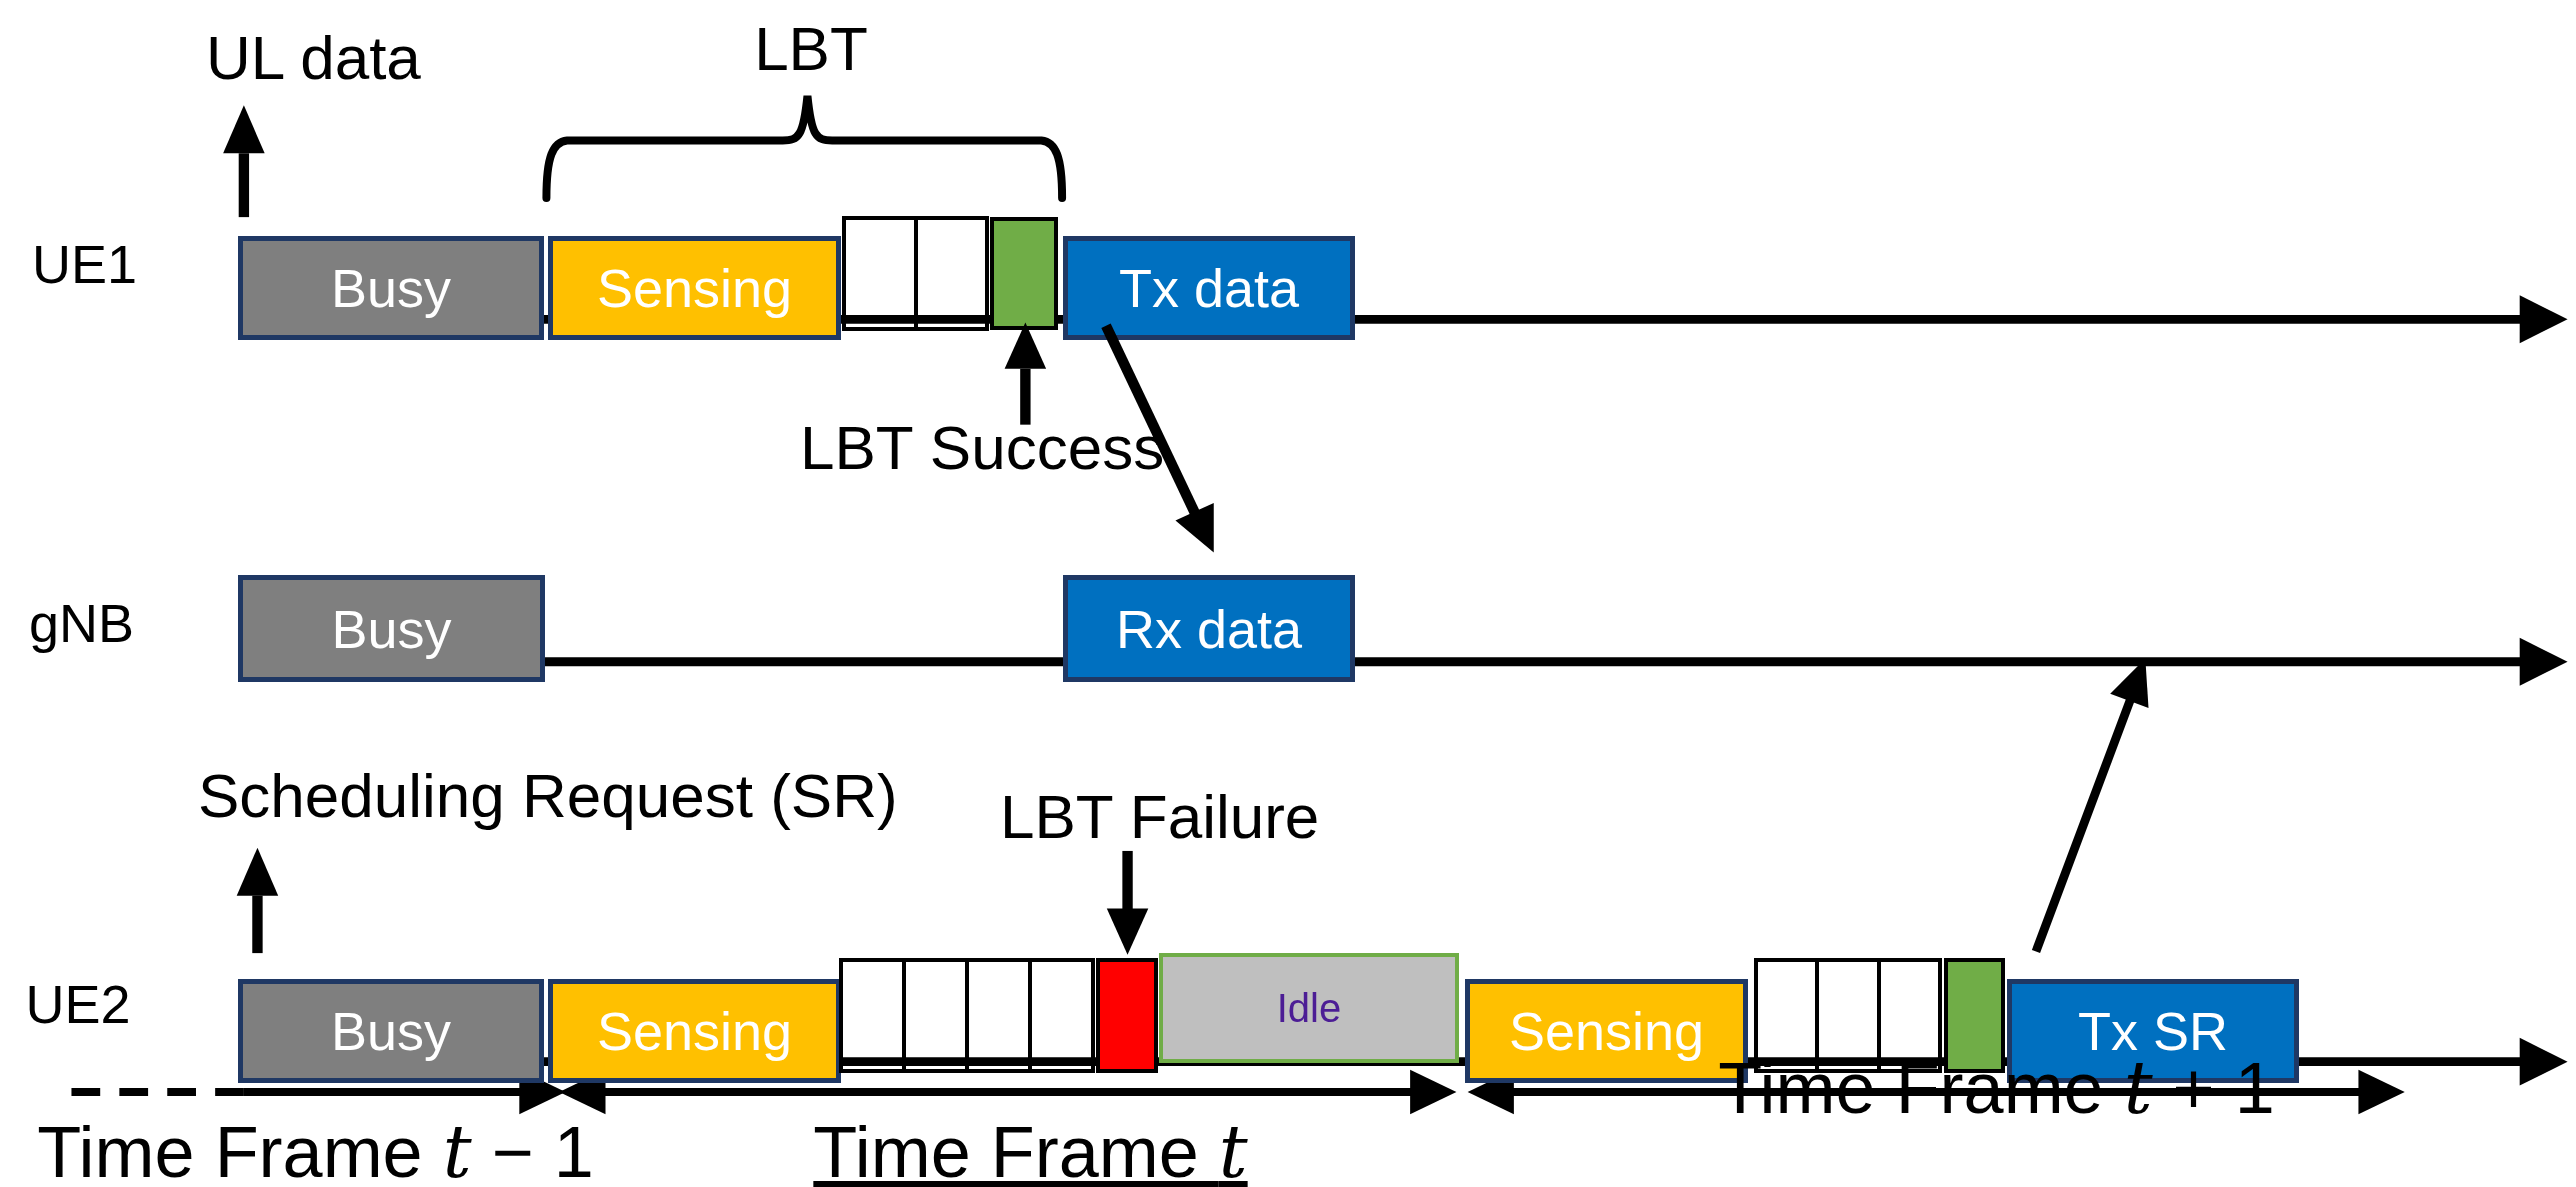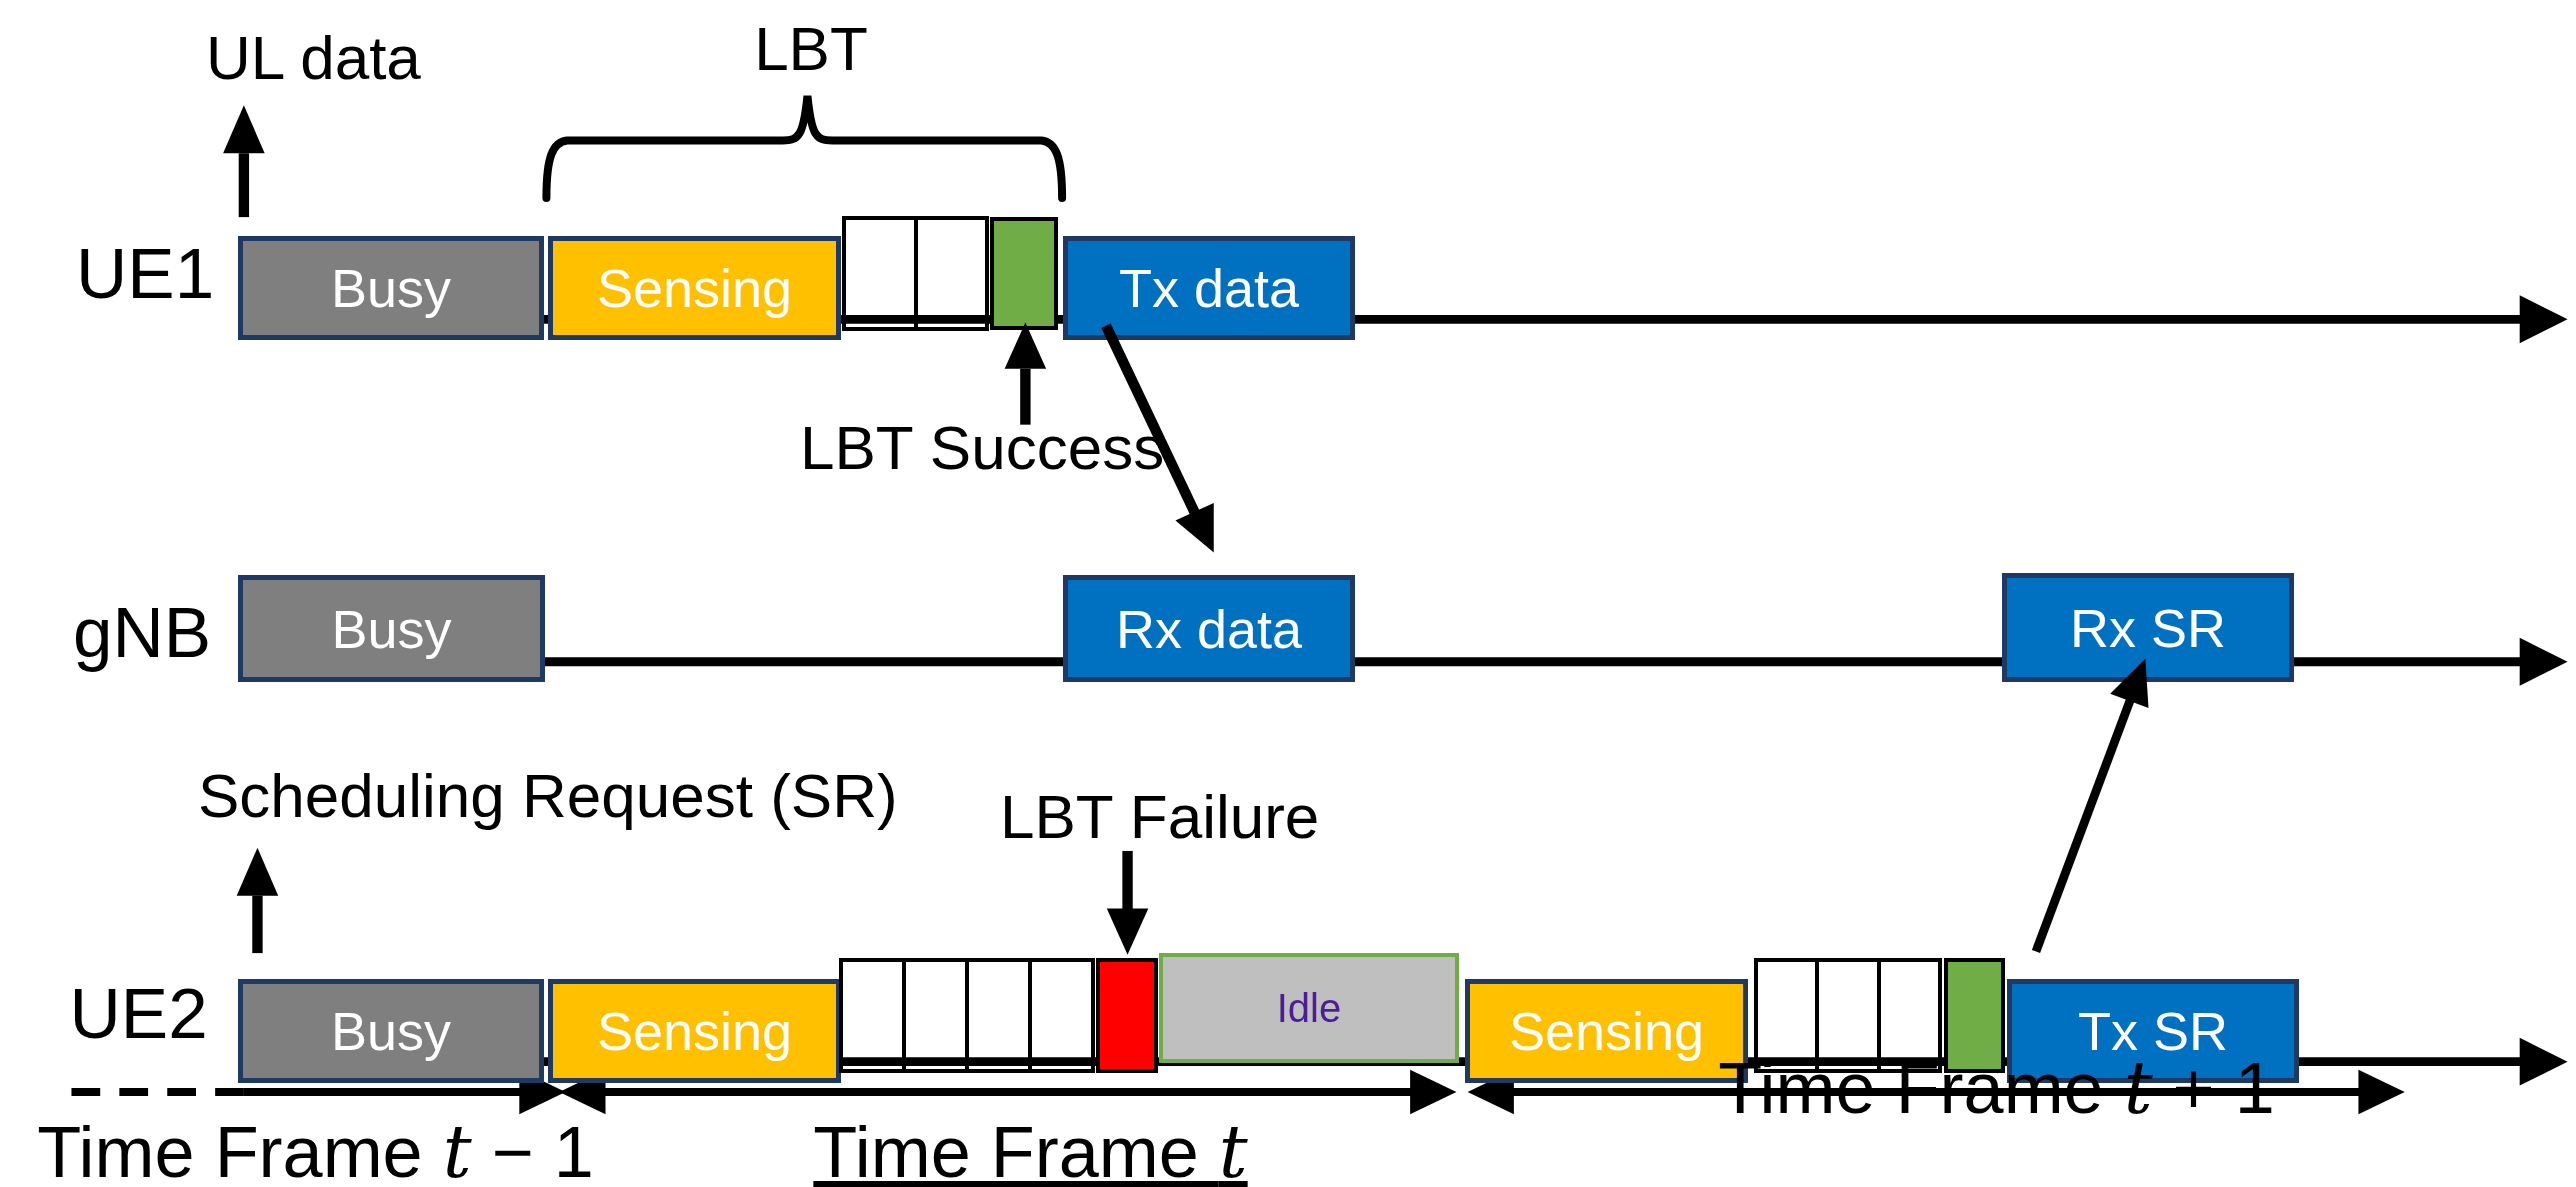--- a/index.html
+++ b/index.html
@@ -4,21 +4,21 @@
 <style>
   html,body{margin:0;padding:0;background:#fff;}
   #canvas{
     position:relative;width:2576px;height:1187px;background:#ffffff;overflow:hidden;
     font-family:"Liberation Sans", sans-serif;
   }
   svg.layer{position:absolute;left:0;top:0;width:2576px;height:1187px;}
   #lines-behind{z-index:1;}
   #boxes{position:absolute;left:0;top:0;width:100%;height:100%;z-index:2;}
   #arrows-front{z-index:3;}
-  .lbl{position:absolute;color:#000;font-size:71px;z-index:4;white-space:nowrap;margin-left:44px;}
+  .lbl{position:absolute;color:#000;font-size:54px;z-index:4;white-space:nowrap;}
   .ann{position:absolute;color:#000;font-size:62px;z-index:4;white-space:nowrap;}
   .tf{position:absolute;color:#000;font-size:72px;z-index:4;text-align:center;white-space:nowrap;}
   .tfvar{font-family:"DejaVu Serif", serif;font-style:italic;}
   .box{
     position:absolute;box-sizing:border-box;border:5.6px solid #1F3864;
     display:flex;align-items:center;justify-content:center;
     color:#fff;font-size:54px;margin-top:24px;
   }
   .slotgroup{
     position:absolute;box-sizing:border-box;border:4.8px solid #000;background:transparent;
@@ -73,21 +73,20 @@
     <div class="box" style="left: 548px; top: 212px; width: 293px; height: 104px; background: rgb(255, 192, 0); border-color: rgb(31, 56, 100);">Sensing</div>
     <div class="slotgroup" style="left:842px;top:216px;width:147px;height:115px;">
       <div class="cell"></div>
       <div class="cell"></div>
     </div>
     <div class="slot" style="left: 990px; top: 217px; width: 68px; height: 113px; background: rgb(112, 173, 71);"></div>
     <div class="box" style="left: 1063px; top: 212px; width: 292px; height: 104px; background: rgb(0, 112, 192); border-color: rgb(31, 56, 100);">Tx data</div>
 
     <div class="box" style="left: 238px; top: 551px; width: 307px; height: 107px; background: rgb(127, 127, 127); border-color: rgb(31, 56, 100);">Busy</div>
     <div class="box" style="left: 1063px; top: 551px; width: 292px; height: 107px; background: rgb(0, 112, 192); border-color: rgb(31, 56, 100);">Rx data</div>
-    <div class="box" style="left: 2002px; top: 549px; width: 292px; height: 109px; background: rgb(0, 112, 192); border-color: rgb(31, 56, 100);">Rx SR</div>
 
     <div class="box" style="left: 238px; top: 955px; width: 306px; height: 104px; background: rgb(127, 127, 127); border-color: rgb(31, 56, 100);">Busy</div>
     <div class="box" style="left: 548px; top: 955px; width: 293px; height: 104px; background: rgb(255, 192, 0); border-color: rgb(31, 56, 100);">Sensing</div>
     <div class="slotgroup" style="left:839px;top:958px;width:256px;height:115px;">
       <div class="cell"></div>
       <div class="cell"></div>
       <div class="cell"></div>
       <div class="cell"></div>
     </div>
     <div class="slot" style="left: 1096px; top: 958px; width: 62px; height: 115px; background: rgb(255, 0, 0);"></div>

